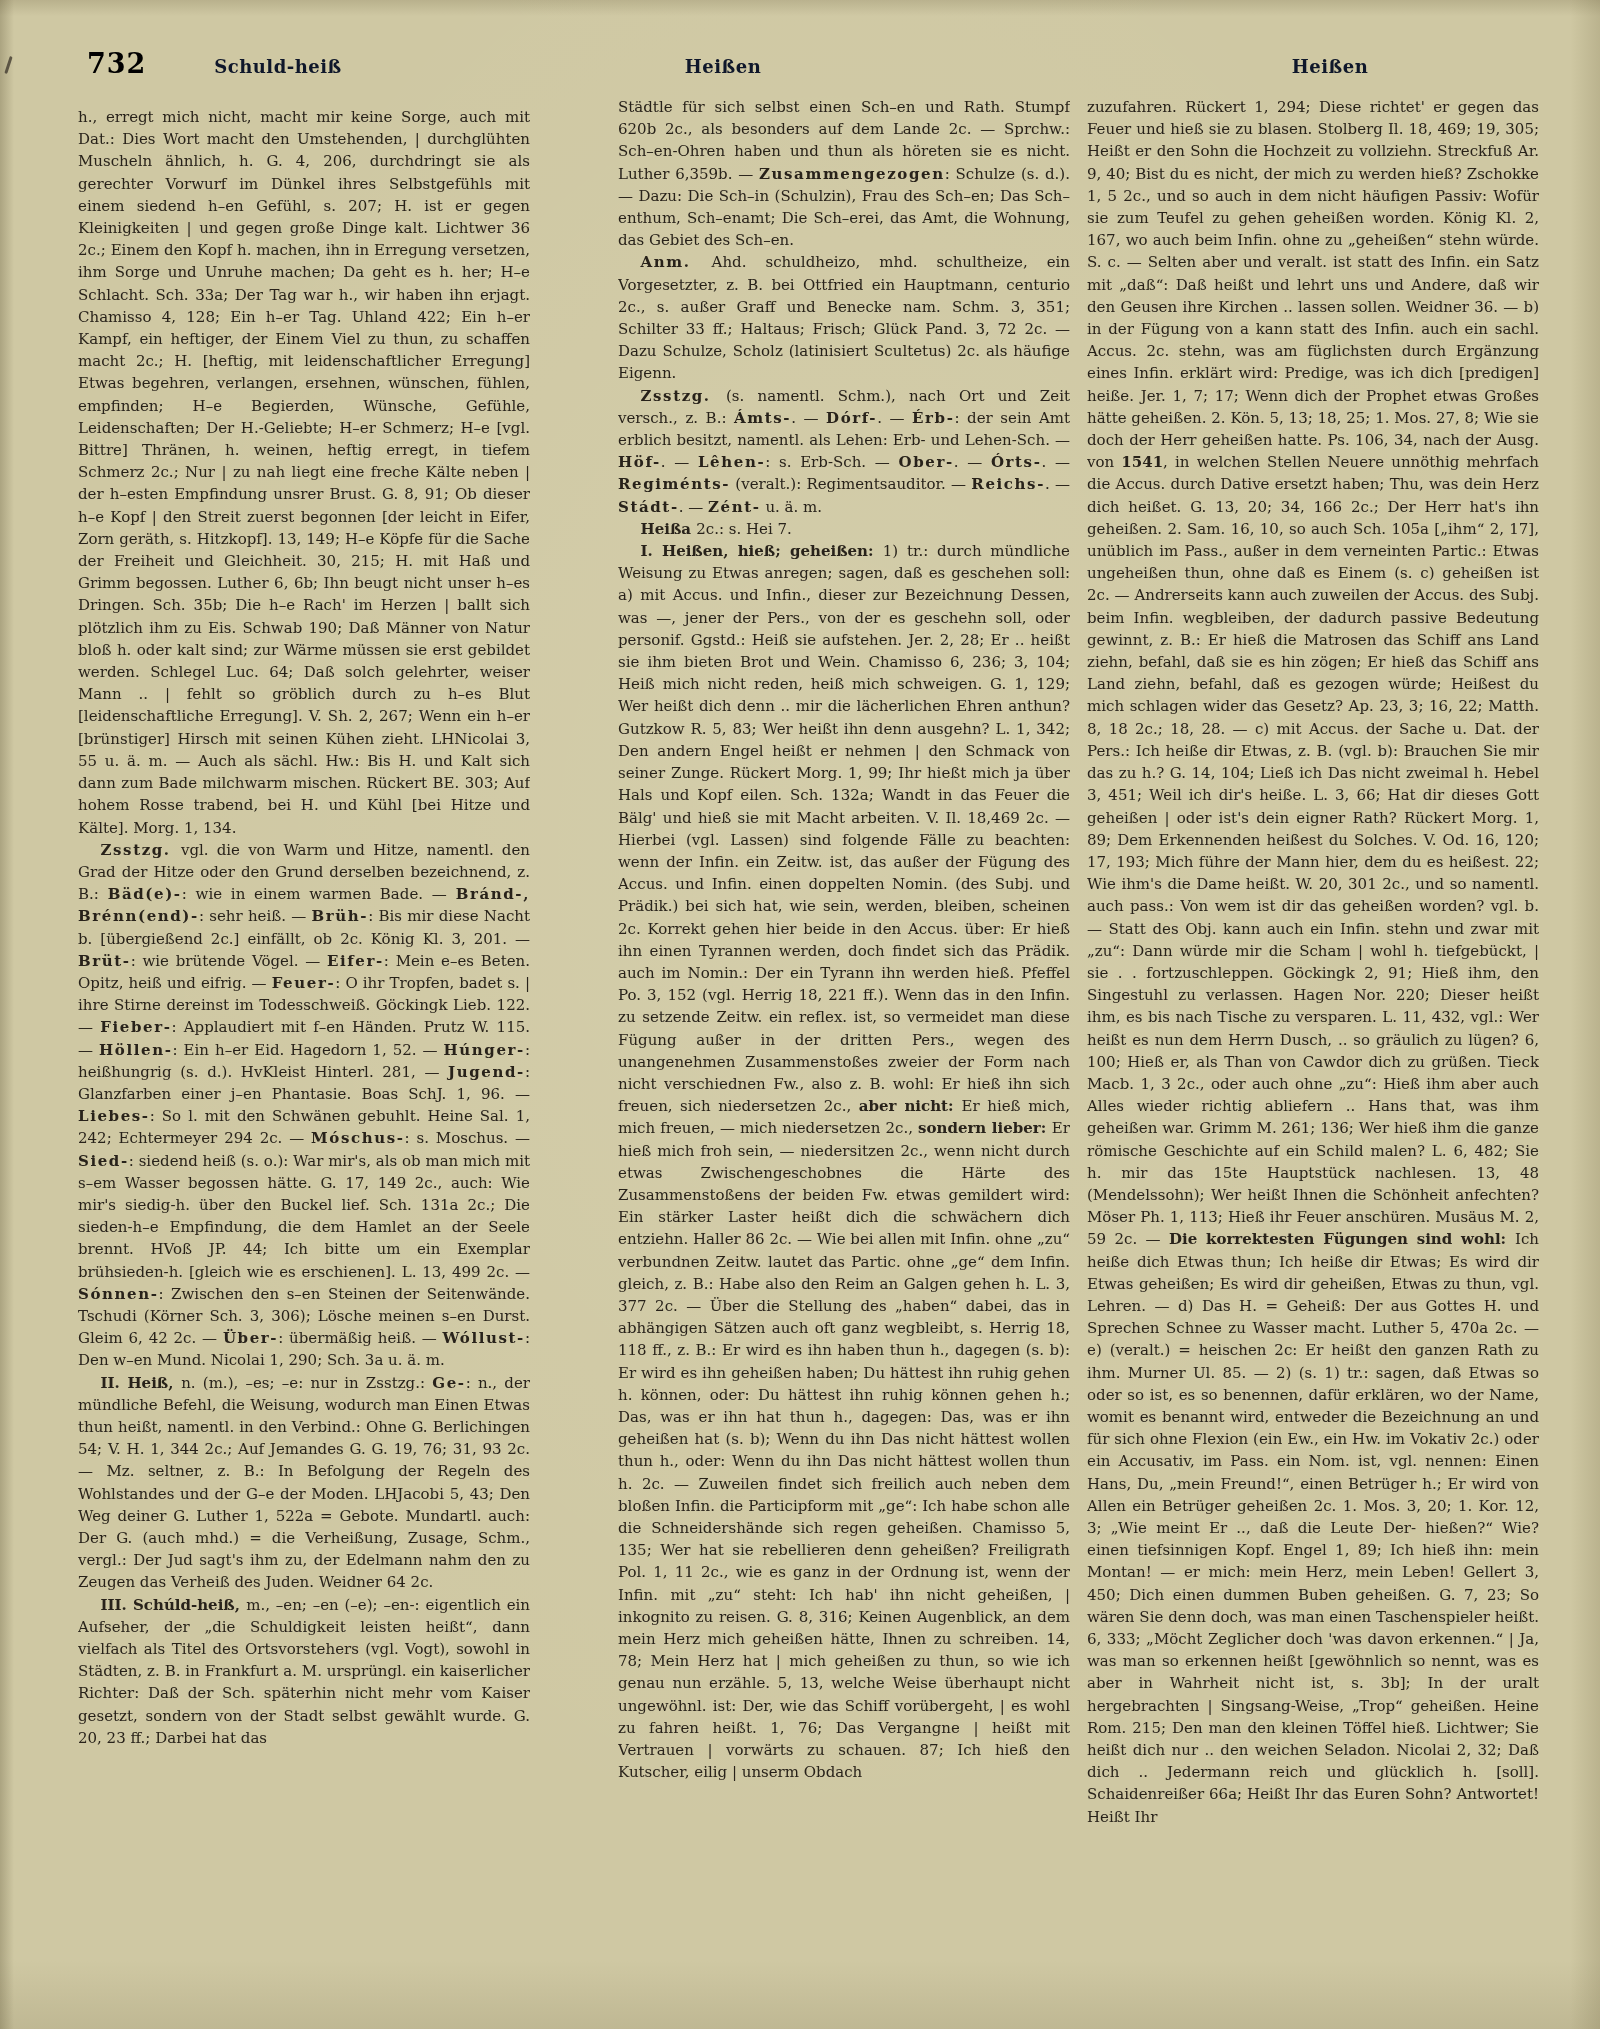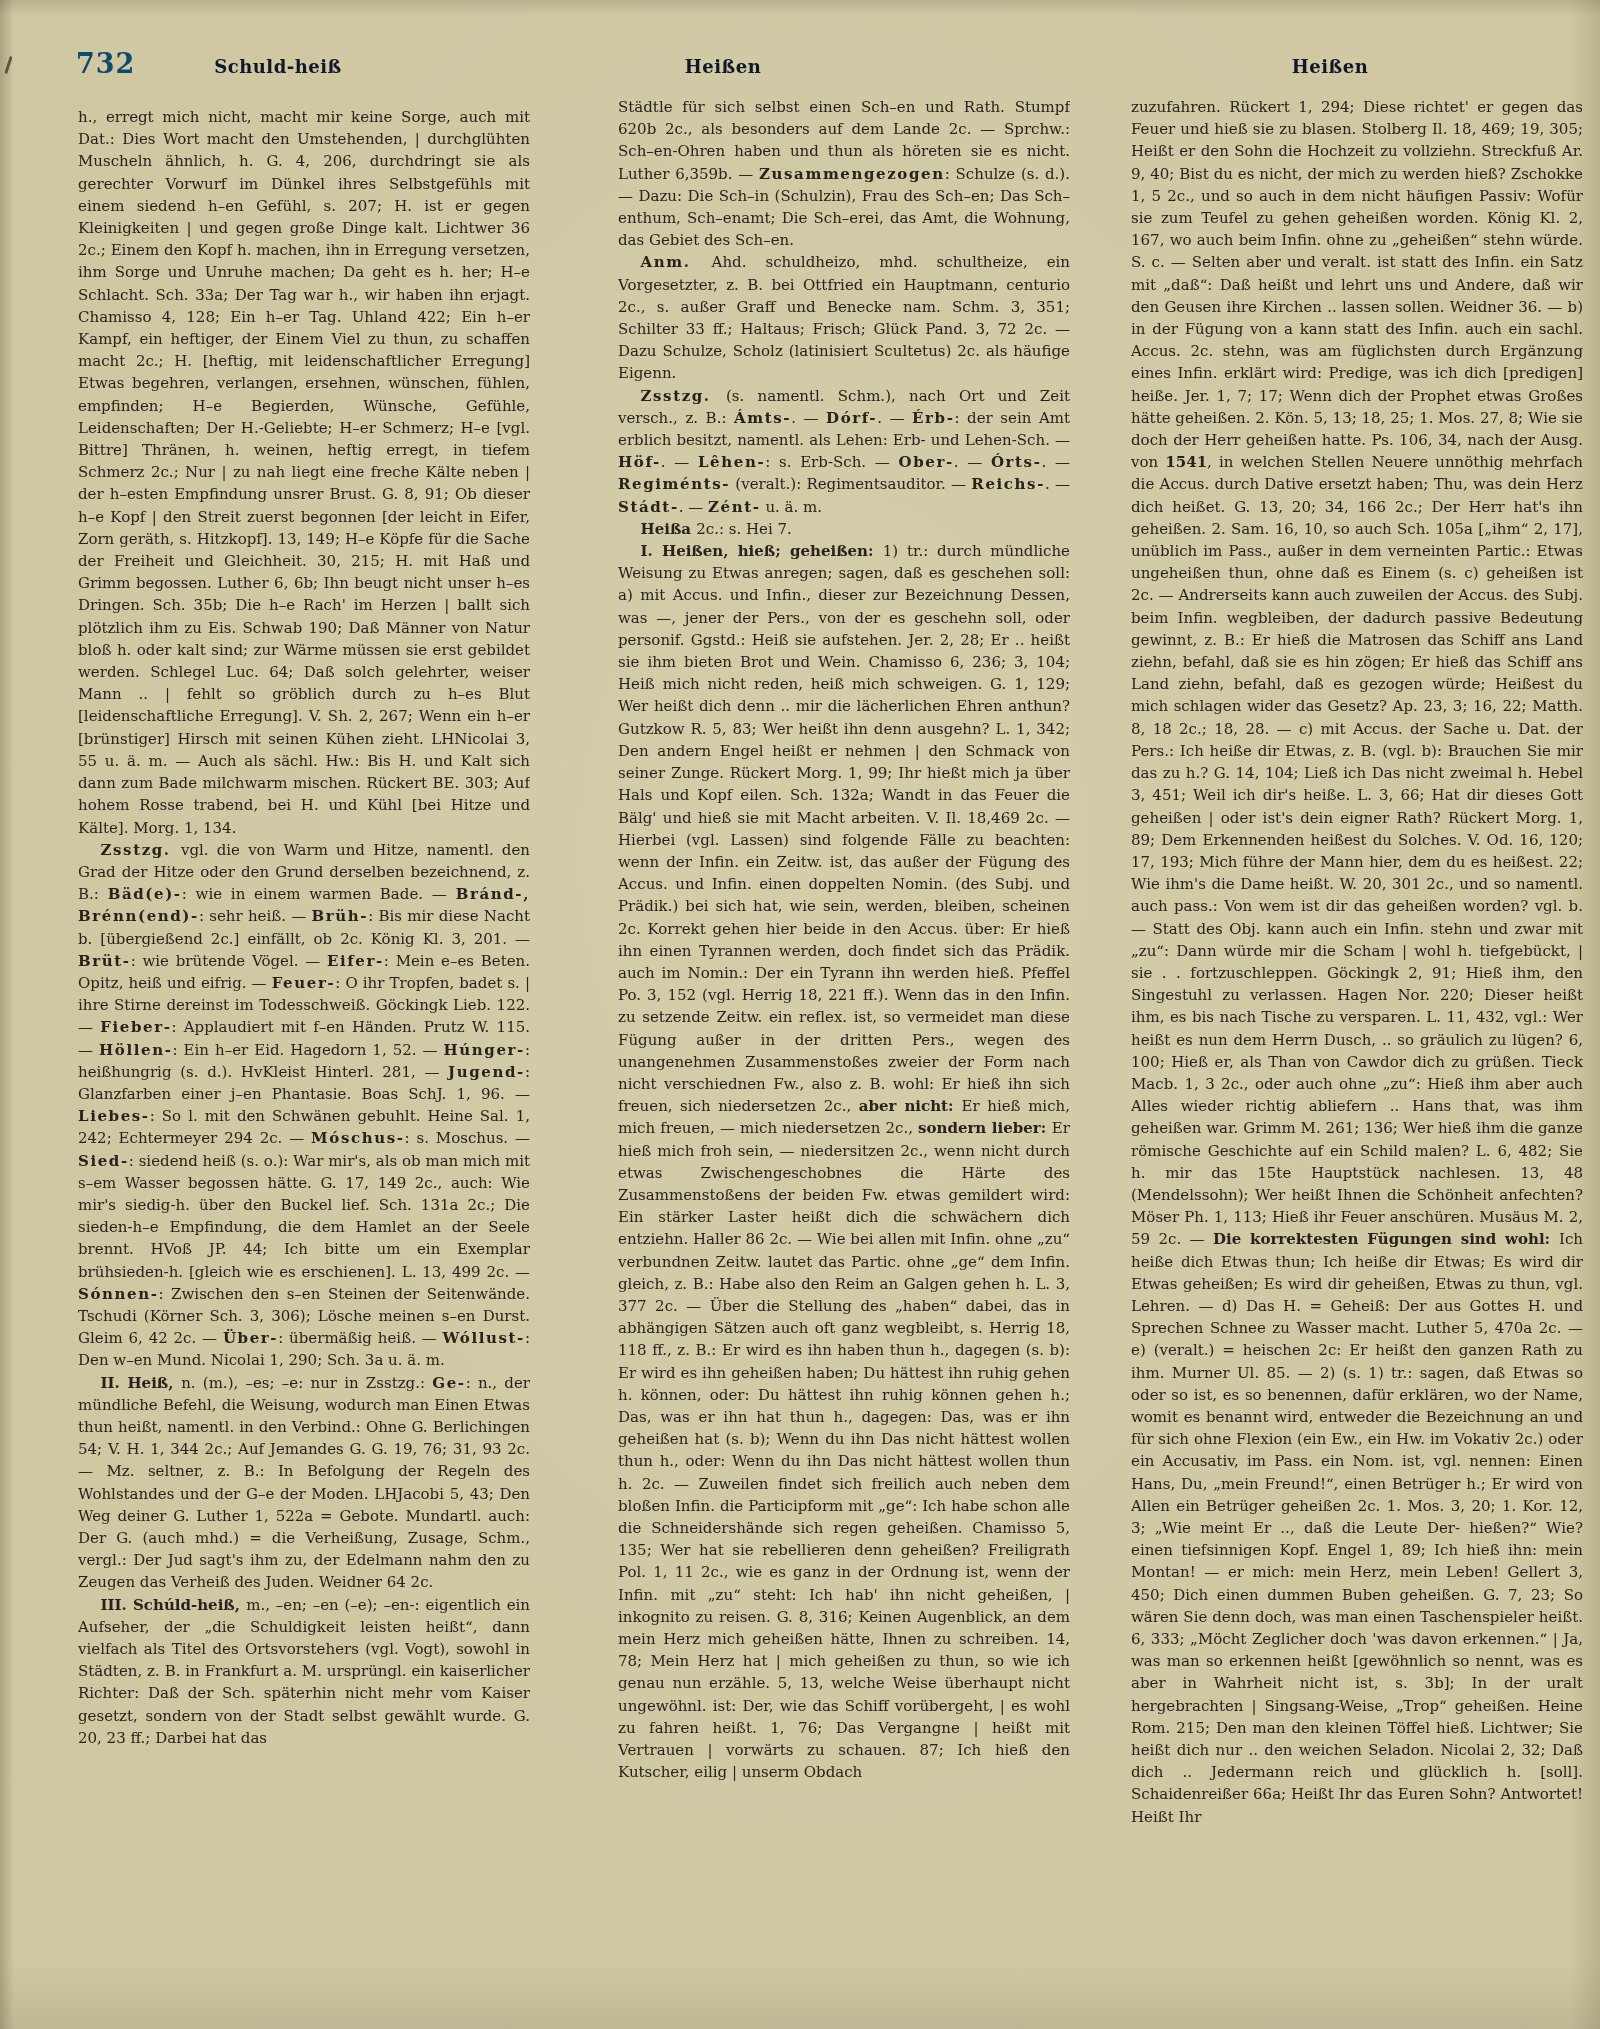--- a/index.html
+++ b/index.html
@@ -12,34 +12,34 @@
       linear-gradient(180deg, rgba(95,85,50,0.20) 0px, rgba(95,85,50,0.0) 16px, rgba(0,0,0,0) 1960px, rgba(95,85,50,0.14) 2029px),
       #cfc8a3;
     color:#2a241b;
   }
   .page{position:absolute;inset:0;}
   .edge-mark{
     position:absolute;left:7px;top:56px;width:3px;height:18px;
     background:#3a332a;transform:rotate(18deg);border-radius:2px;opacity:.75;
   }
   .page-number{
-    position:absolute;left:76px;top:48px;
-    font-size:27px;font-weight:bold;letter-spacing:1px;color:#0c4a6e;
+    position:absolute;left:87px;top:48px;
+    font-size:27px;font-weight:bold;letter-spacing:1px;color:#000000;
   }
   .running-head{
     position:absolute;top:56px;transform:translateX(-50%);
     font-size:18px;font-weight:bold;color:#0f172a;letter-spacing:.5px;
   }
   .rh-1{left:278px;} .rh-2{left:723px;} .rh-3{left:1330px;}
   .column{
     position:absolute;top:96px;width:452px;max-height:1870px;overflow:hidden;
     font-size:15px;line-height:22.2px;text-align:justify;
     color:#28221a;
   }
-  .col-1{left:78px;margin-top:10px;} .col-2{left:618px;} .col-3{left:1087px;margin-left:44px;}
+  .col-1{left:78px;margin-top:10px;} .col-2{left:618px;} .col-3{left:1087px;}
   .para{text-indent:0;}
   .para.indent{text-indent:1.5em;}
   .s-b{font-weight:bold;}
   .s-g{font-weight:bold;letter-spacing:1.6px;}
 </style>
 </head>
 <body>
 
 <div class="page">
   <div class="edge-mark"></div>

